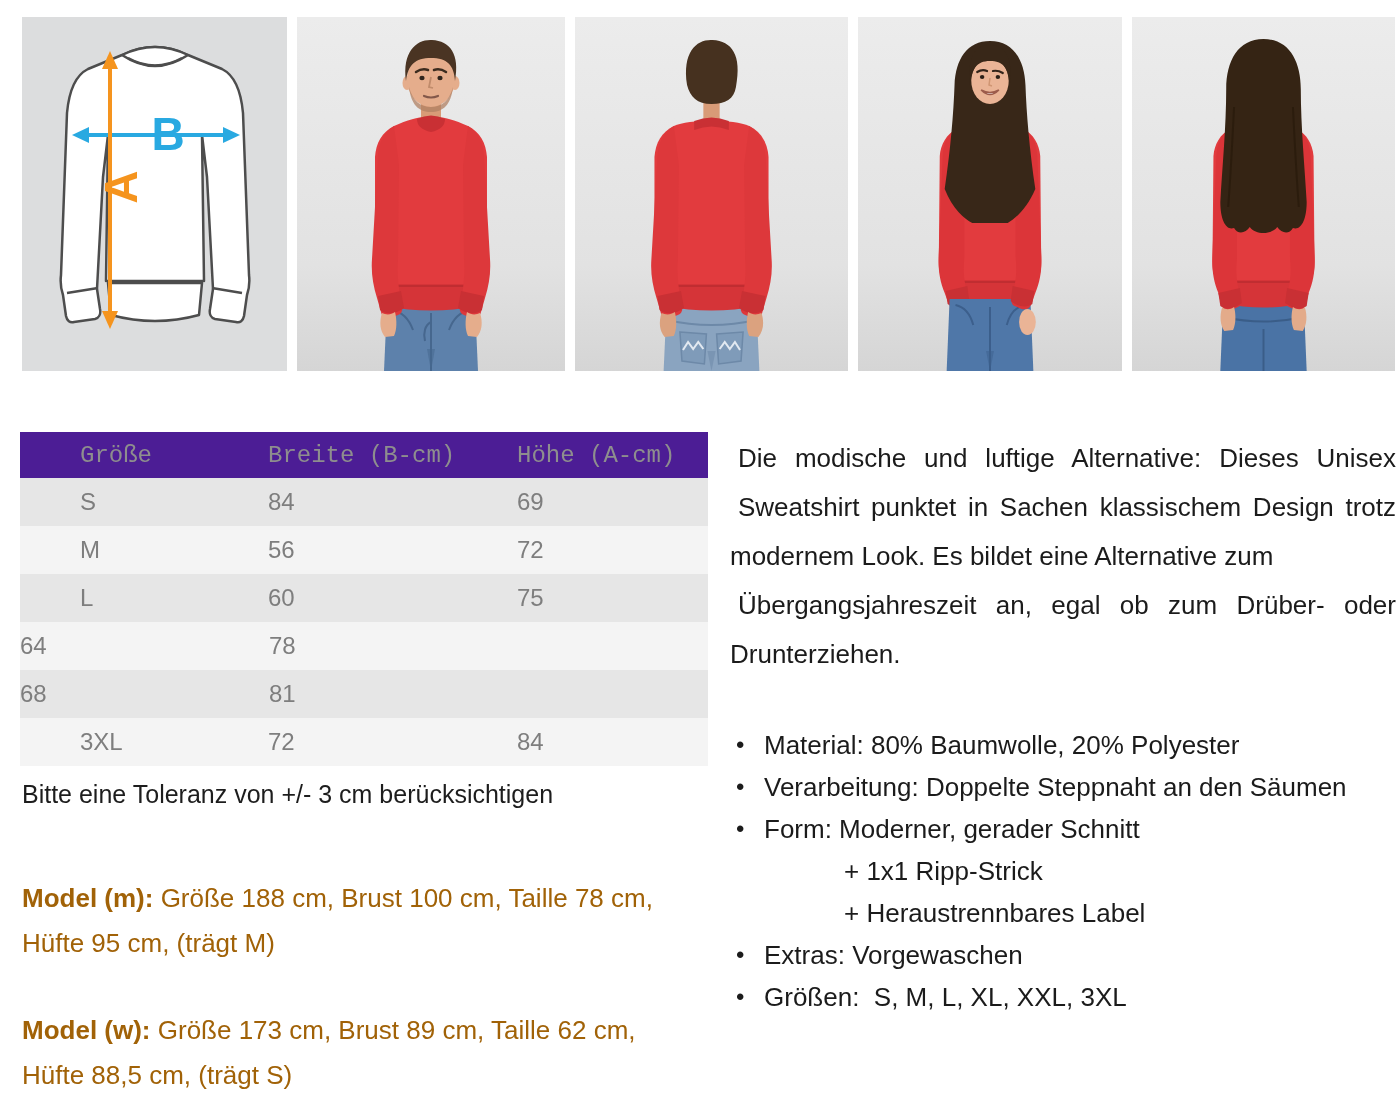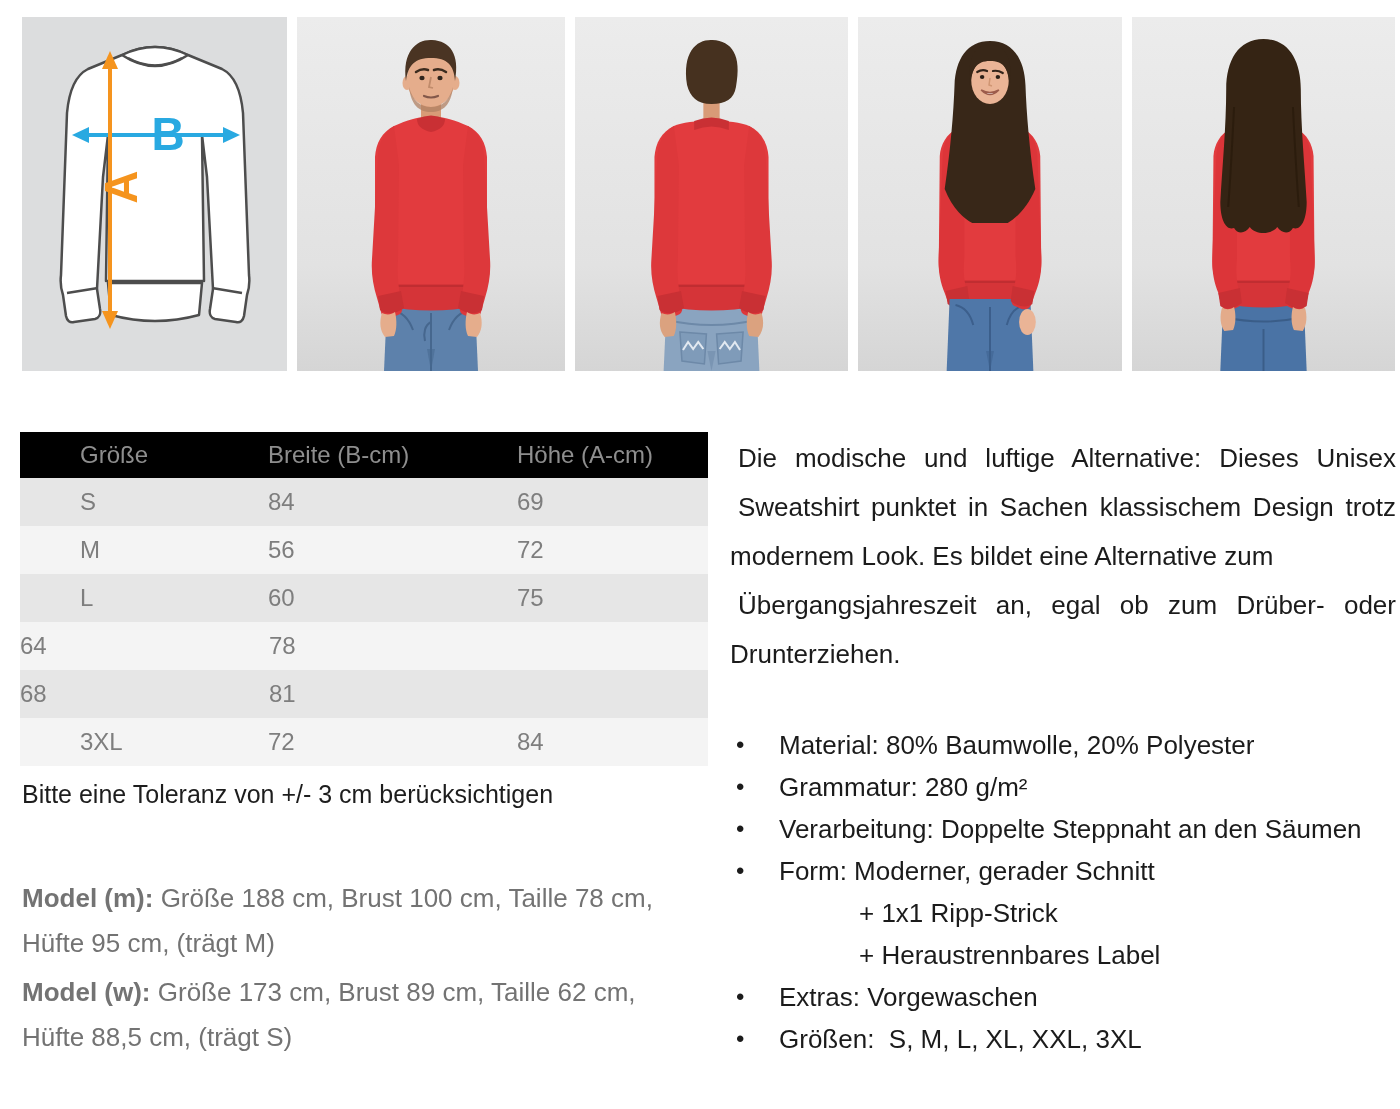--- a/index.html
+++ b/index.html
@@ -12,45 +12,45 @@
   #tile1{left:22px;width:265px;}
   #tile2{left:297px;width:268px;}
   #tile3{left:575px;width:273px;}
   #tile4{left:858px;width:264px;}
   #tile5{left:1132px;width:263px;}
   svg text{font-family:"Liberation Sans","DejaVu Sans",sans-serif;font-weight:bold;}
 
   
   .size-table{position:absolute;left:20px;top:432px;width:688px;}
   .st-row{display:flex;align-items:center;height:48px;font-size:24px;color:#7e7e7e;}
-  .st-row.header{height:46px;background:#000000;color:#8e8e8e;}
+  .st-row.header{height:46px;background:#4c1d95;color:#8e8e8e;font-family:Liberation Mono, monospace;}
   .st-row.dark{background:#e6e6e6;}
   .st-row.light{background:#f4f4f4;}
   .st-c1{width:188px;padding-left:60px;box-sizing:content-box;}
   .st-c2{width:249px;}
   .st-c3{flex:1;}
 
   .tolerance{position:absolute;left:22px;top:780px;font-size:25px;color:#1d1d1d;}
 
-  .model-block{position:absolute;left:22px;width:688px;font-size:26px;color:#737373;line-height:45px;}
+  .model-block{position:absolute;left:22px;width:688px;font-size:26px;color:#a16207;line-height:45px;}
   #model-m{top:876px;}
-  #model-w{top:970px;}
+  #model-w{top:1008px;}
   .model-label{font-weight:bold;}
 
   
   .desc{position:absolute;left:730px;top:434px;width:666px;font-size:26px;line-height:49px;color:#1b1b1b;}
   .desc-line{height:49px;overflow:hidden;}
   .desc-line.just{text-align:justify;text-align-last:justify;margin-left:8px;}
 
   .features{position:absolute;left:732px;top:724px;width:665px;font-size:26px;color:#1b1b1b;}
   .feat{display:flex;align-items:center;height:42px;}
   .feat::before{content:"\2022";width:28px;padding-left:4px;font-size:24px;flex:0 0 auto;}
   .feat.sub::before{content:none;}
   .feat.sub{padding-left:112px;text-align:center;}
-  .feat-text{white-space:pre-wrap;margin-left:15px;}
+  .feat-text{white-space:pre-wrap;}
 </style>
 </head>
 <body>
 
 <div id="page">
 
   <div class="tile" id="tile1">
     <svg viewBox="0 0 265 354" preserveAspectRatio="none">
       <rect width="265" height="354" fill="#dcddde"></rect>
       <g fill="#ffffff" stroke="#4d4d4d" stroke-width="2.5" stroke-linejoin="round">
@@ -265,23 +265,20 @@
     <div class="desc-line">modernem Look. Es bildet eine Alternative zum</div>
     <div class="desc-line just">Übergangsjahreszeit an, egal ob zum Drüber- oder</div>
     <div class="desc-line">Drunterziehen.</div>
   </div>
 
   <div class="features">
     <div class="feat">
         <span class="feat-text">Material: 80% Baumwolle, 20% Polyester</span>
       </div>
     <div class="feat">
-        <span class="feat-text">Grammatur: 280 g/m²</span>
-      </div>
-    <div class="feat">
         <span class="feat-text">Verarbeitung: Doppelte Steppnaht an den Säumen</span>
       </div>
     <div class="feat">
         <span class="feat-text">Form: Moderner, gerader Schnitt</span>
       </div>
     <div class="feat sub">
         <span class="feat-text">+ 1x1 Ripp-Strick</span>
       </div>
     <div class="feat sub">
         <span class="feat-text">+ Heraustrennbares Label</span>

